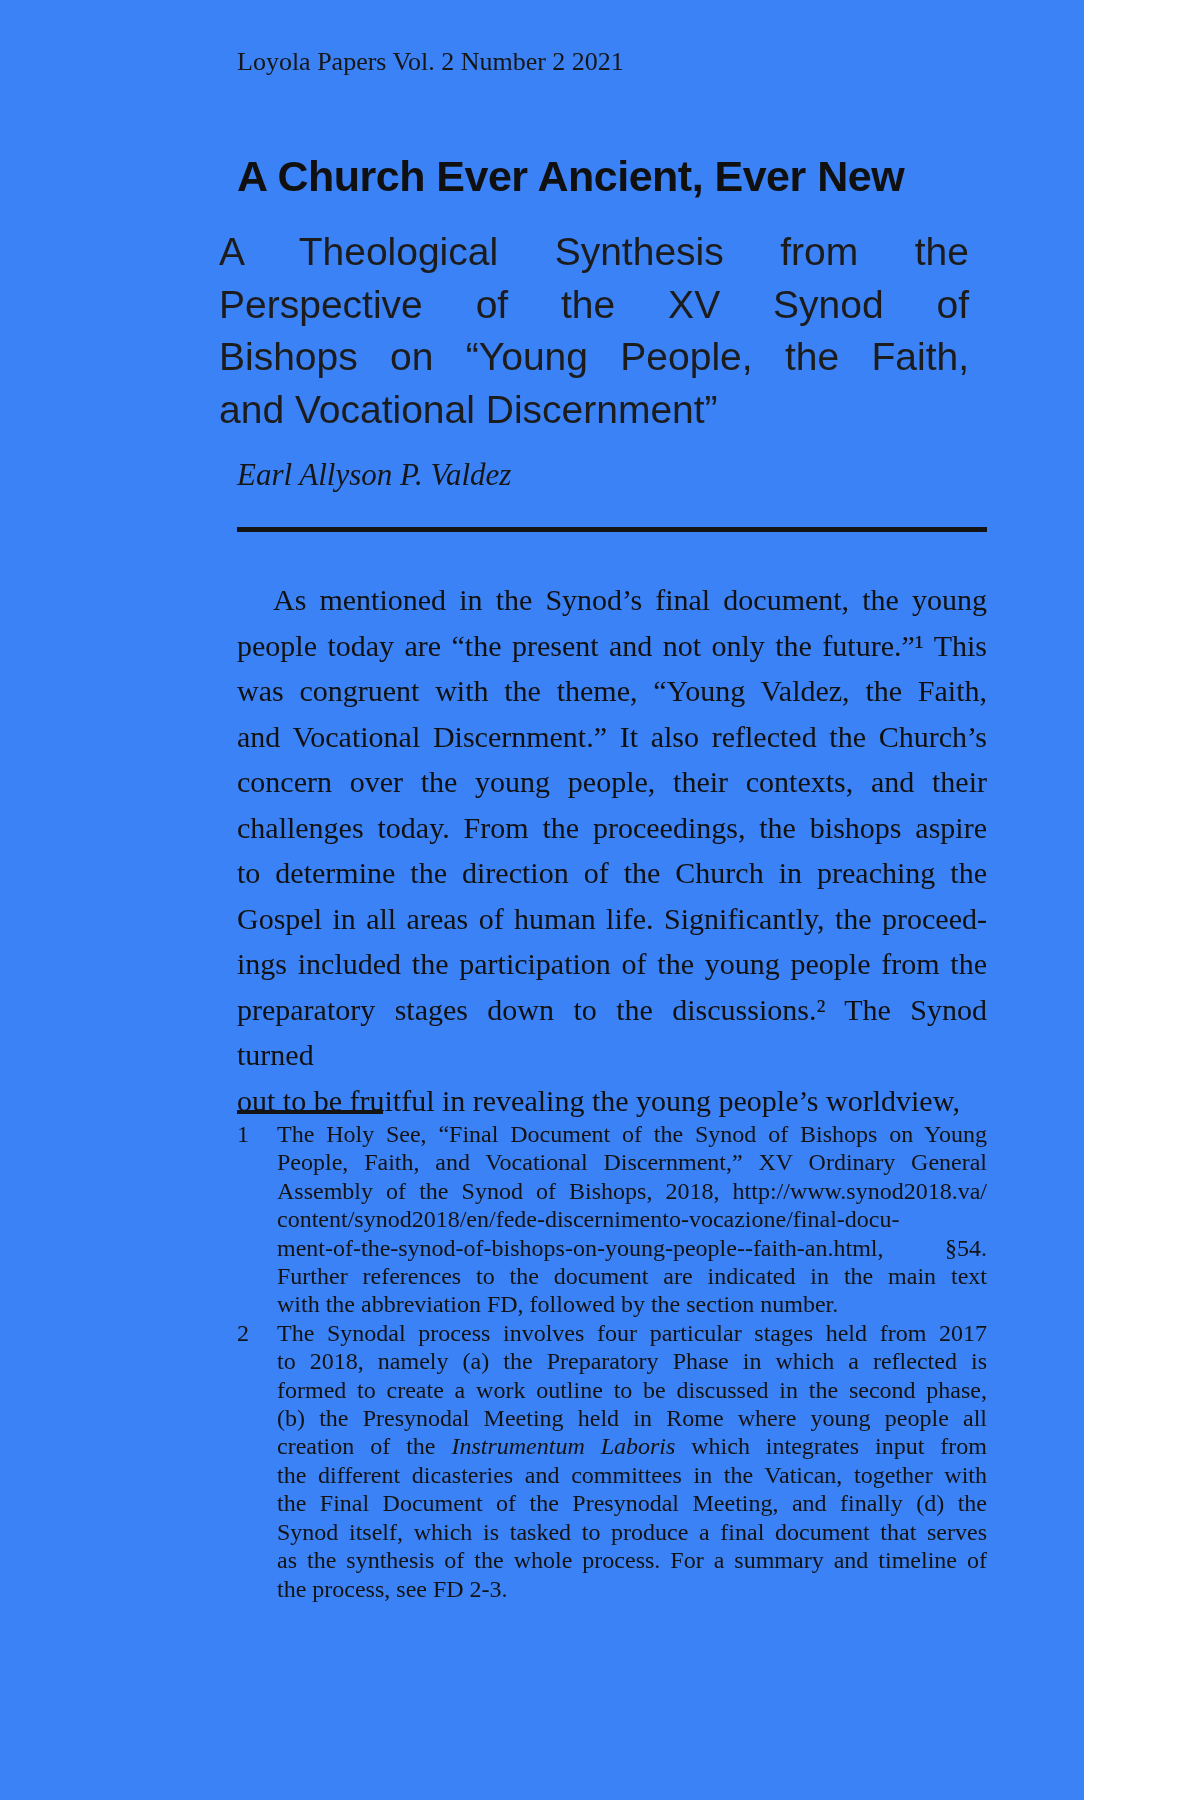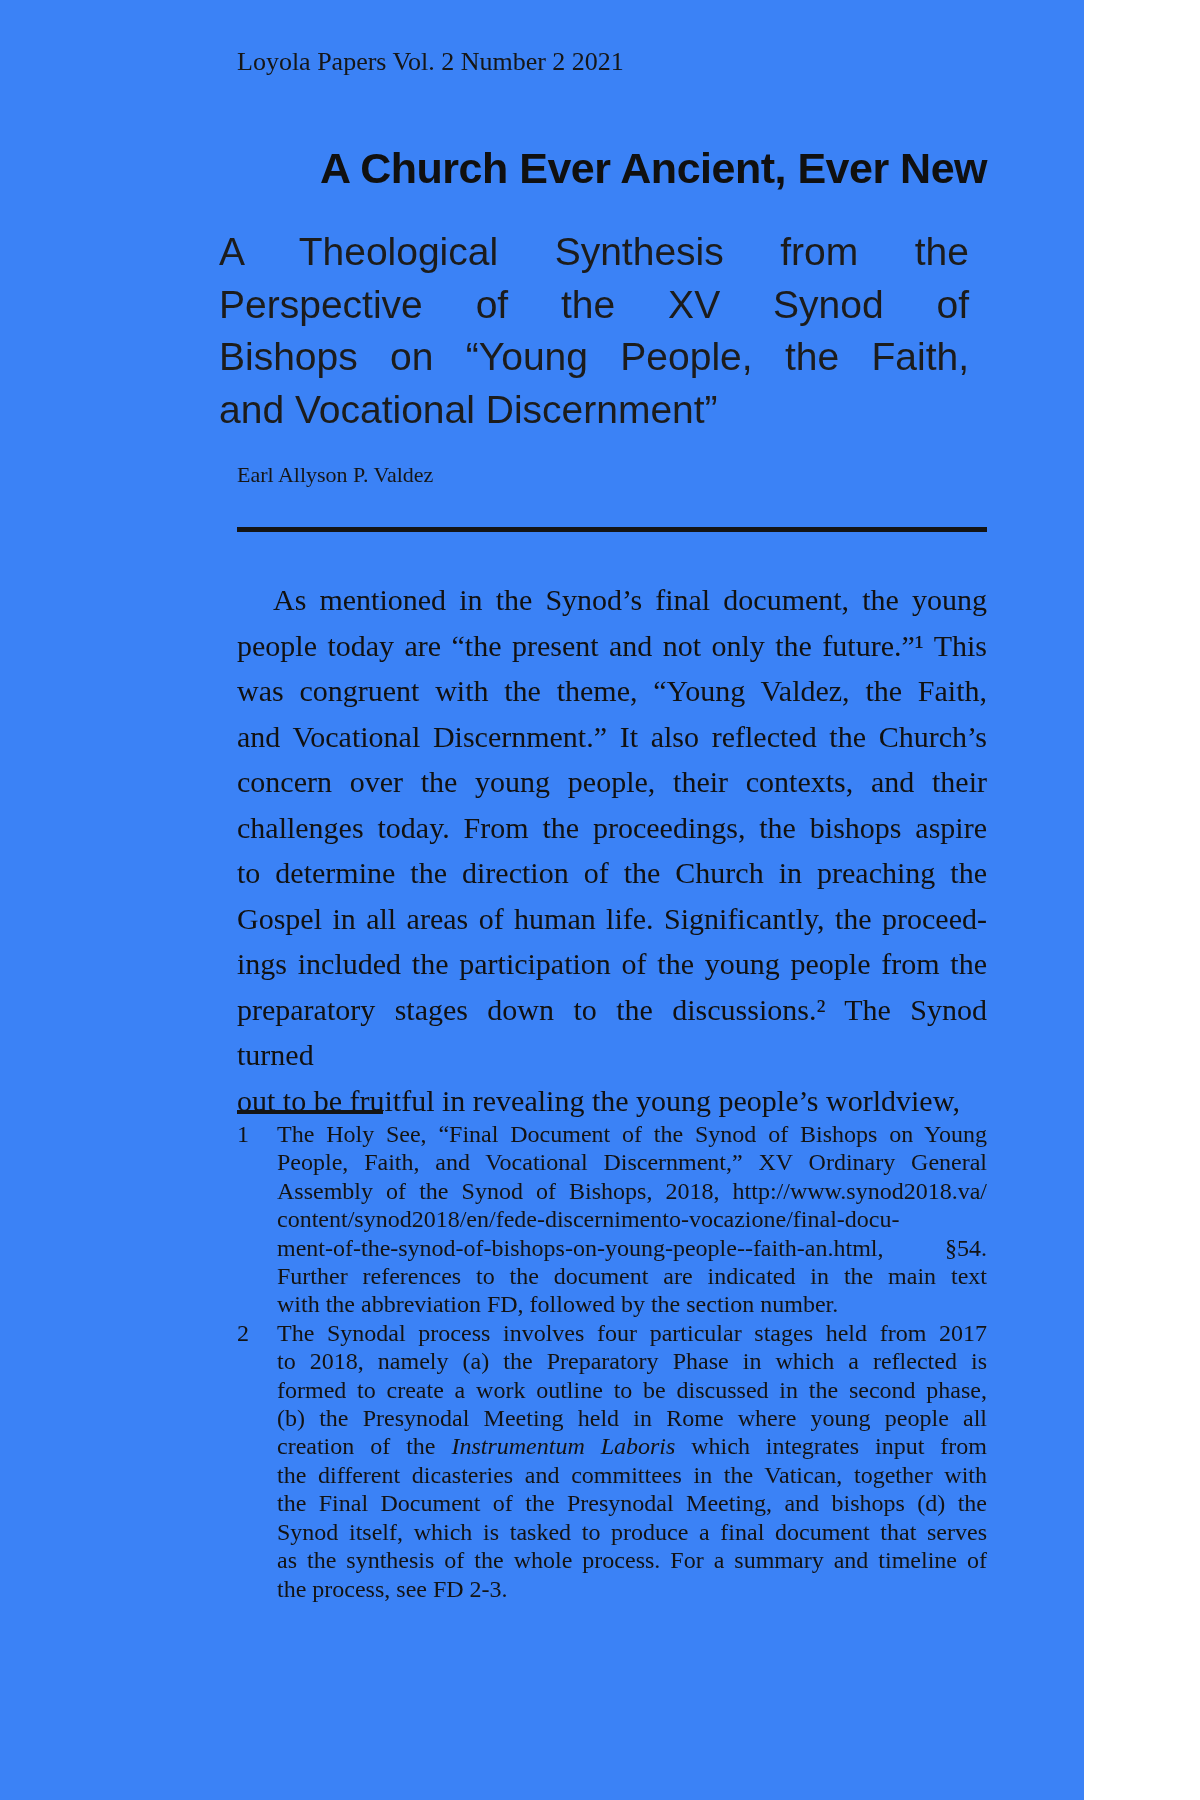--- a/index.html
+++ b/index.html
@@ -22,48 +22,48 @@
     top: 47px;
     width: 750px;
     font-family: "Liberation Serif", "DejaVu Serif", serif;
     font-size: 26px;
     line-height: 30px;
     color: #161616;
   }
 
   .article-title {
     left: 237px;
-    top: 144px;
+    top: 152px;
     width: 750px;
     font-family: "Liberation Sans", "DejaVu Sans", sans-serif;
     font-weight: 700;
     font-size: 43px;
     line-height: 48px;
     letter-spacing: -0.5px;
     color: #101010;
-    text-align: right;
   }
 
   .article-subtitle {
     left: 219px;
     top: 226px;
     width: 750px;
     font-family: "Liberation Sans", "DejaVu Sans", sans-serif;
     font-weight: 300;
     font-size: 39px;
     line-height: 52.5px;
     color: #1c1c1c;
   }
 
   .author {
     left: 237px;
     top: 456px;
     width: 750px;
     font-family: "Liberation Serif", "DejaVu Serif", serif;
-    font-size: 22px;
+    font-style: italic;
+    font-size: 31px;
     line-height: 38px;
     color: #161616;
   }
 
   .title-rule {
     left: 237px;
     top: 527px;
     width: 750px;
     height: 5px;
     background: #141414;
@@ -163,21 +163,21 @@
     </div>
     <div class="footnote">
       <div class="footnote-number">2</div>
       <div class="footnote-lines">
           <div class="line">The Synodal process involves four particular stages held from 2017</div>
           <div class="line">to 2018, namely (a) the Preparatory Phase in which a reflected is</div>
           <div class="line">formed to create a work outline to be discussed in the second phase,</div>
           <div class="line">(b) the Presynodal Meeting held in Rome where young people all</div>
           <div class="line"><span>creation of the </span><span class="italic">Instrumentum Laboris</span><span> which integrates input from</span></div>
           <div class="line">the different dicasteries and committees in the Vatican, together with</div>
-          <div class="line">the Final Document of the Presynodal Meeting, and bishops (d) the</div>
+          <div class="line">the Final Document of the Presynodal Meeting, and finally (d) the</div>
           <div class="line">Synod itself, which is tasked to produce a final document that serves</div>
           <div class="line">as the synthesis of the whole process. For a summary and timeline of</div>
           <div class="line last">the process, see FD 2-3.</div>
         </div>
     </div>
   </div>
 
 </div>
 
 </body></html>

